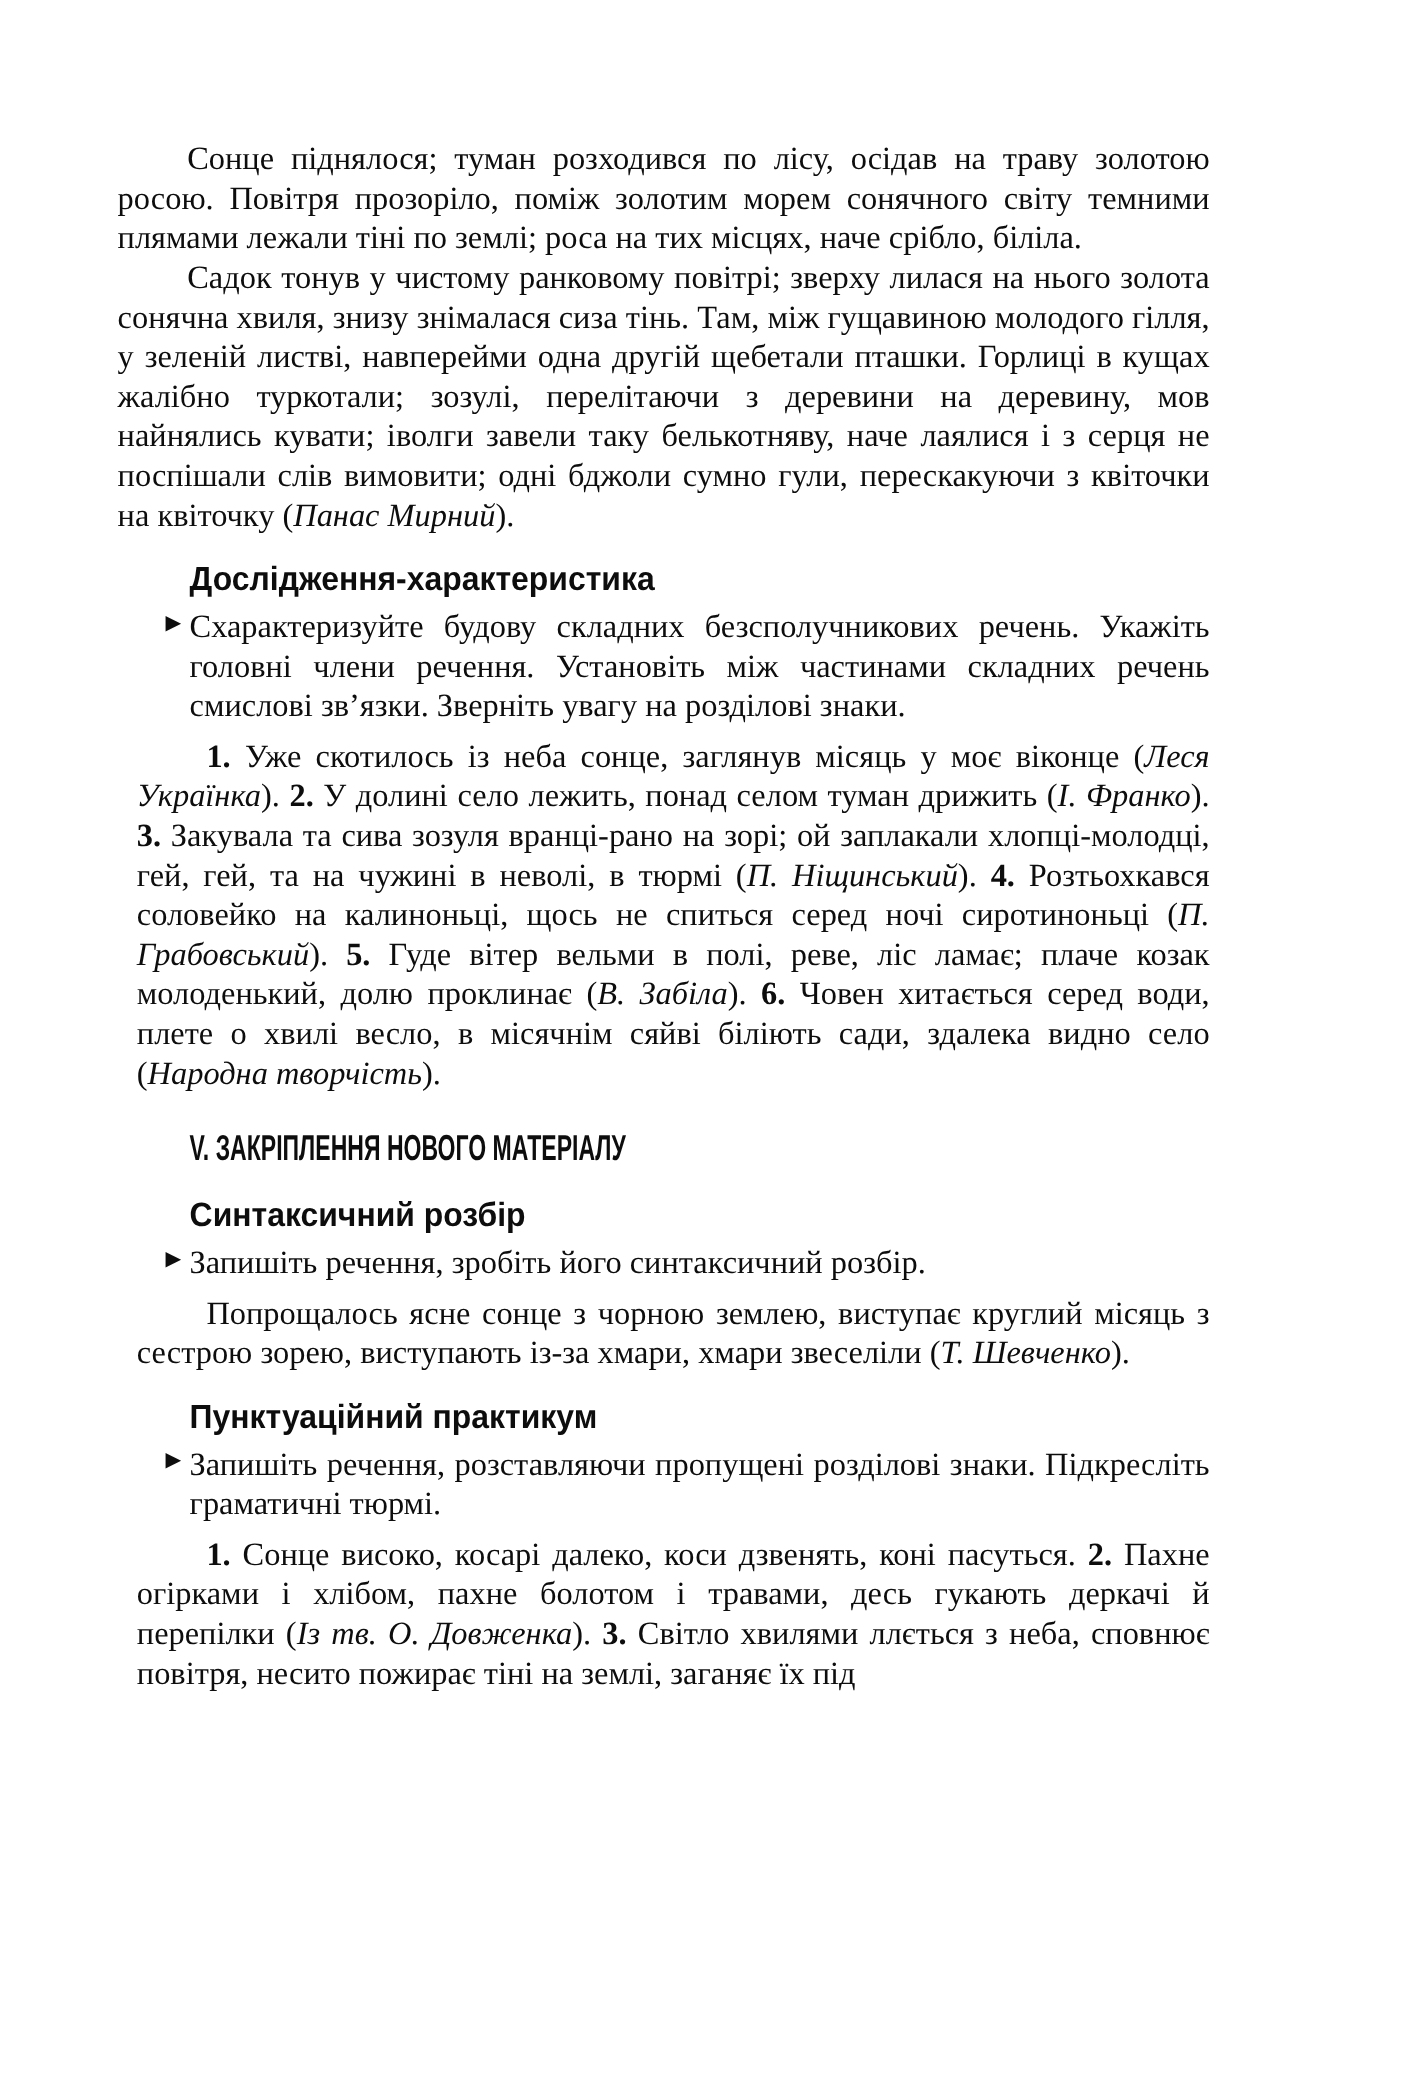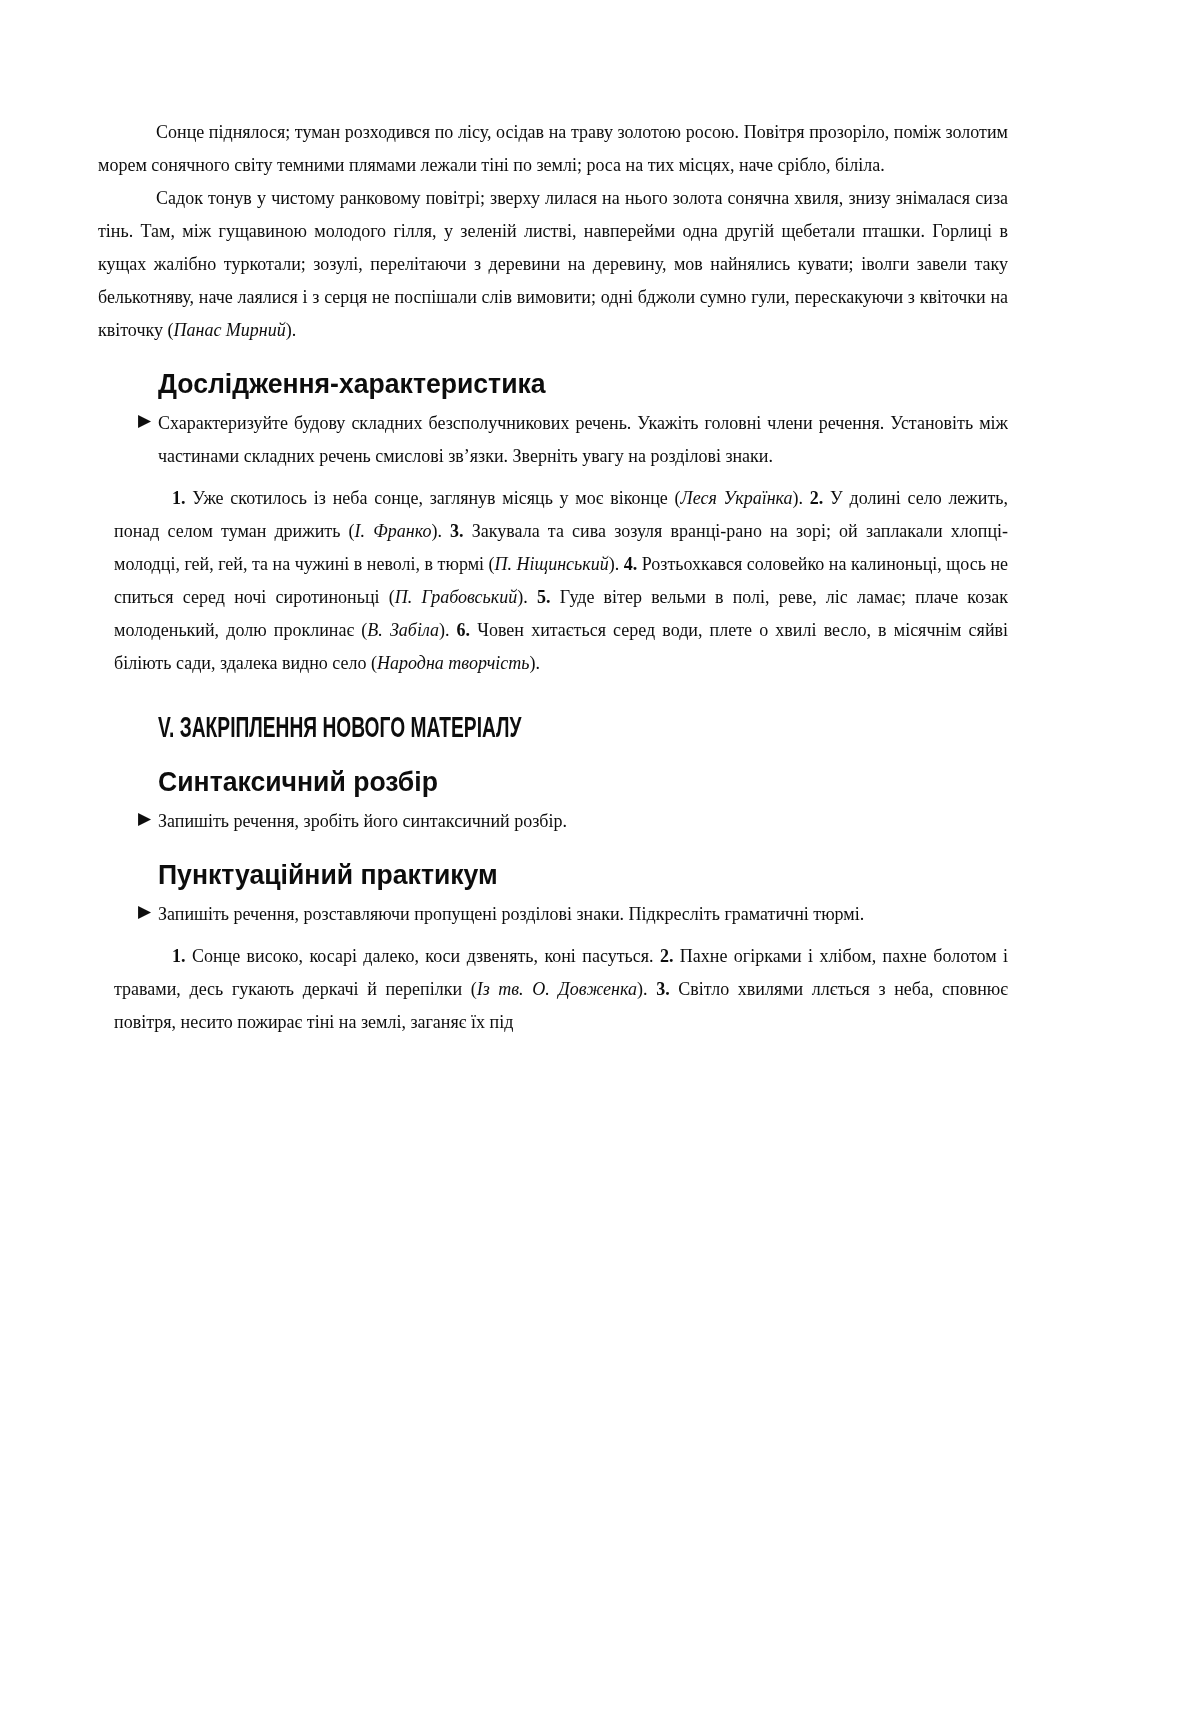--- a/index.html
+++ b/index.html
@@ -36,21 +36,21 @@
     position: absolute; top: -2px; right: 0;
     font-family: "Liberation Sans", sans-serif;
     font-weight: 700;
     font-size: 27px; line-height: 30px;
     transform: scaleX(0.9);
     transform-origin: 100% 50%;
   }
   
   .body {
     font-family: "Liberation Serif", serif;
-    font-size: 18px;
+    font-size: 27px;
     line-height: 33px;
     text-align: justify;
     margin: 0;
   }
   .indent { text-indent: 58px; }
   .gap-top { margin-top: 9px; margin-left: 16px; }
   .seg-bold { font-weight: 700; }
   .seg-italic { font-style: italic; }
   
   .subheading {
@@ -103,20 +103,21 @@
 
   <h2 class="section-heading">V. ЗАКРІПЛЕННЯ НОВОГО МАТЕРІАЛУ</h2>
 
   <h3 class="subheading">Синтаксичний розбір</h3>
 
   <div class="bullet">
     <span class="marker">▶</span>
     <p class="body"><span>Запишіть речення, зробіть його синтаксичний розбір.</span></p>
   </div>
 
+  <p class="body indent gap-top"><span>Попрощалось ясне сонце з чорною землею, виступає круглий місяць з сестрою зорею, виступають із-за хмари, хмари звеселіли (</span><span class="seg-italic">Т. Шевченко</span><span>).</span></p>
 
   <h3 class="subheading">Пунктуаційний практикум</h3>
 
   <div class="bullet">
     <span class="marker">▶</span>
     <p class="body"><span>Запишіть речення, розставляючи пропущені розділові знаки. Підкресліть граматичні тюрмі.</span></p>
   </div>
 
   <p class="body indent gap-top"><span class="seg-bold">1. </span><span>Сонце високо, косарі далеко, коси дзвенять, коні пасуться. </span><span class="seg-bold">2. </span><span>Пахне огірками і хлібом, пахне болотом і травами, десь гукають деркачі й перепілки (</span><span class="seg-italic">Із тв. О. Довженка</span><span>). </span><span class="seg-bold">3. </span><span>Світло хвилями ллється з неба, сповнює повітря, несито пожирає тіні на землі, заганяє їх під</span></p>
 

